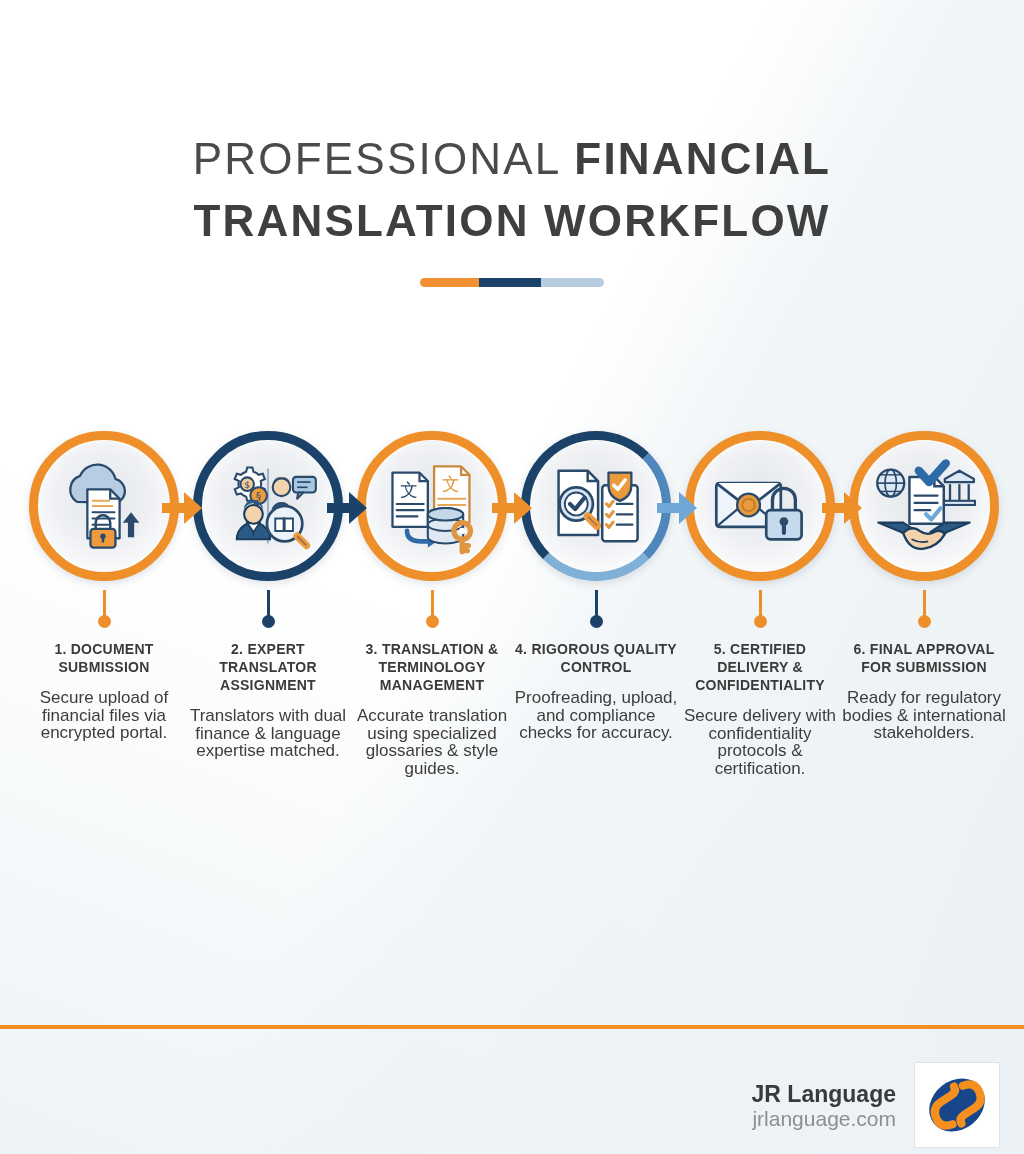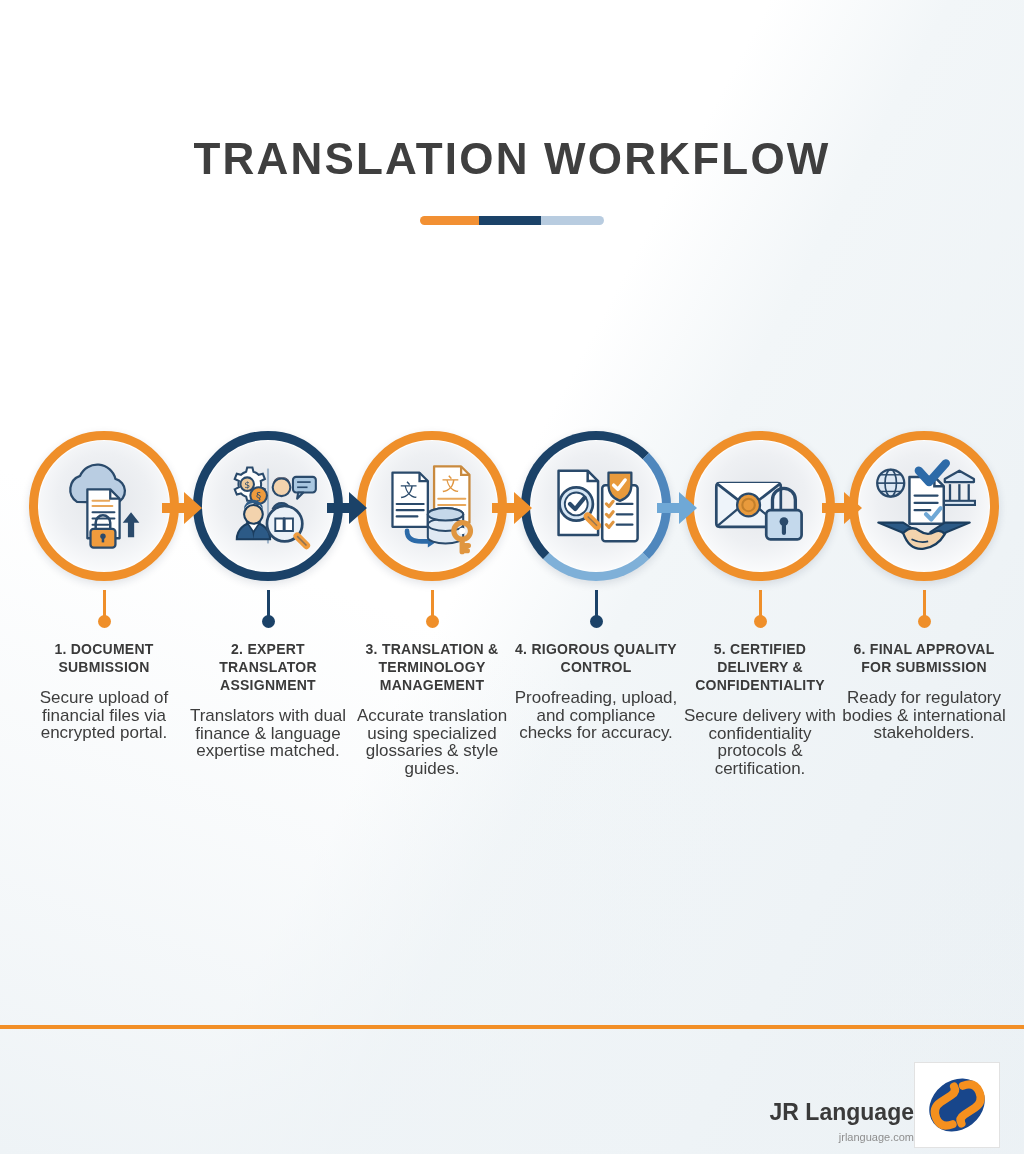--- a/index.html
+++ b/index.html
@@ -91,41 +91,44 @@
   }
   .arrow svg{ width:100%; height:100%; display:block; }
 
   
   .divider{
     position:absolute; left:0; top:1025px; width:1024px; height:4px;
     background:#f28f27; z-index:3;
   }
   .footer{
     position:absolute; right:24px; top:1062px; height:86px;
-    display:flex; align-items:flex-end; z-index:3;
+    display:flex; align-items:center; gap:18px; z-index:3;
   }
   .brand-text{ text-align:right; }
   .brand-name{ font-size:23px; font-weight:700; color:#3a3a3a; line-height:27px; }
-  .brand-url{ font-size:11px; color:#8e8e8e; line-height:22px; }
+  .brand-url{ font-size:21px; color:#8e8e8e; line-height:22px; }
   .logo-box{
     width:86px; height:86px; background:#ffffff;
     border:1px solid #e2e2e2;
     display:flex; align-items:center; justify-content:center;
   }
   .logo-box svg{ width:74px; height:74px; }
 </style>
 </head>
 <body>
 
 <div class="bg-wash"></div>
 <div class="bg-wash2"></div>
 
 <div class="page">
 
   <div class="title-wrap">
+    <div class="title-line">
+      <span class="t-light">PROFESSIONAL </span><span class="t-bold">FINANCIAL</span>
+    </div>
     <div class="title-line t-bold">TRANSLATION WORKFLOW</div>
     <div class="accent-bar">
       <div class="accent-seg seg-a" style="background:#F29033"></div>
       <div class="accent-seg seg-b" style="background:#1B4268"></div>
       <div class="accent-seg seg-c" style="background:#B8CCE0"></div>
     </div>
   </div>
 
   <div class="arrow" style="left:160px">
     <svg viewBox="0 0 44 38">

